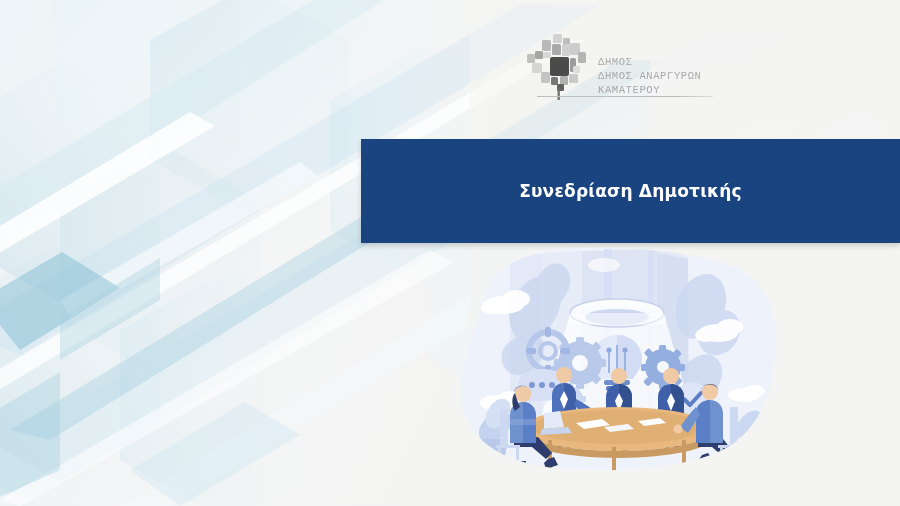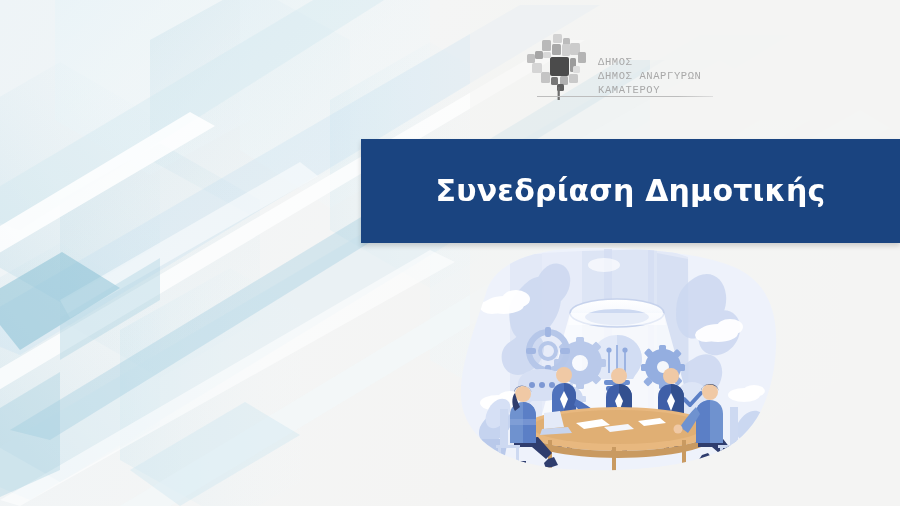--- a/index.html
+++ b/index.html
@@ -77,21 +77,21 @@
     height: 104px;
     background: #1a4480;
     box-shadow: 0 3px 5px rgba(0,0,0,0.16);
     display: flex;
     flex-direction: column;
     align-items: center;
     justify-content: center;
   }
   .title-line {
     color: #ffffff;
-    font-size: 30px;
+    font-size: 17px;
     font-weight: 700;
     line-height: 1.78;
     letter-spacing: 0.2px;
     text-align: center;
     font-family: "DejaVu Sans", sans-serif;
   }
 
   
   .illustration {
     position: absolute;

